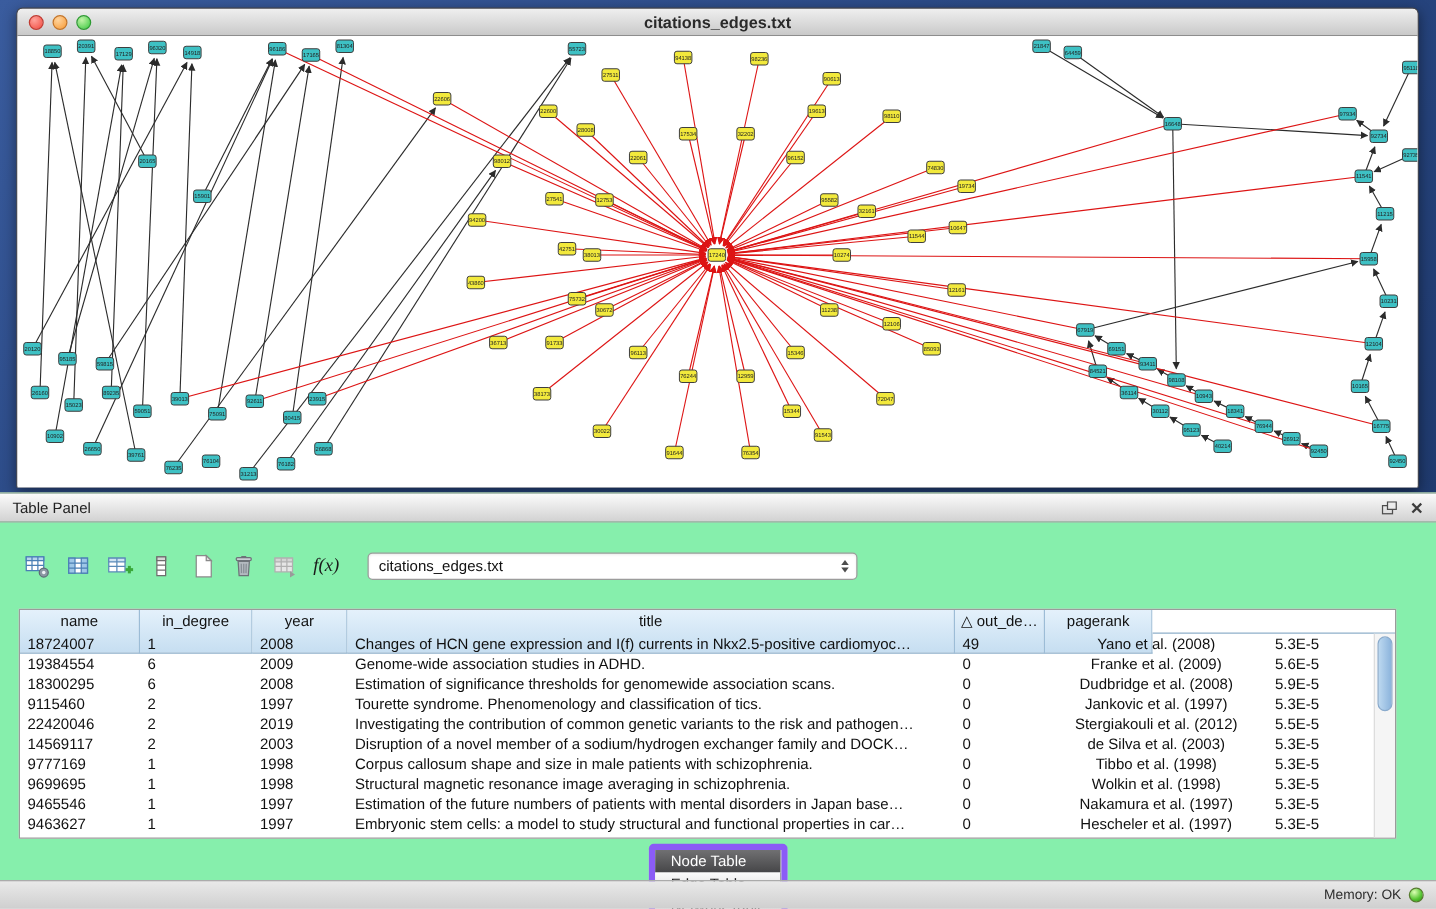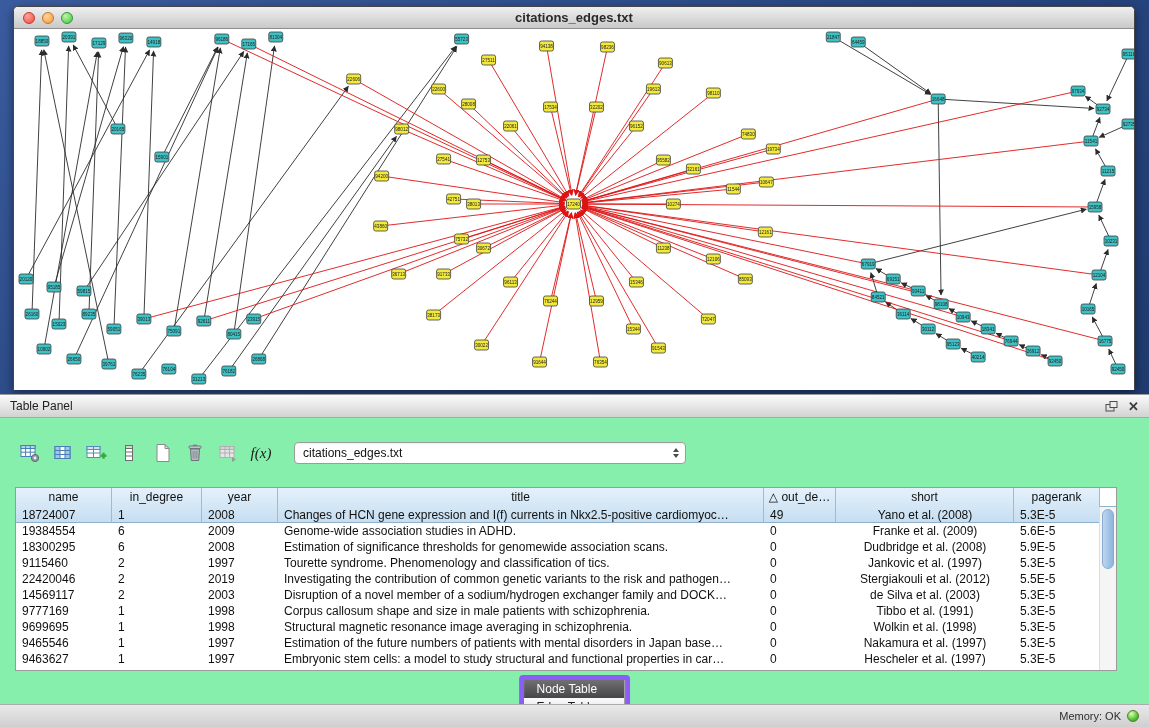--- a/index.html
+++ b/index.html
@@ -733,21 +733,20 @@
     </div>
   </div>
 
   <div class="tbl">
     <div class="tbl-header">
         <div class="th c0">name</div>
         <div class="th c1">in_degree</div>
         <div class="th c2">year</div>
         <div class="th c3">title</div>
         <div class="th c4">△ out_de…</div>
-        <div class="th c5">short</div>
         <div class="th c6">pagerank</div>
         <div class="th-fill"></div>
       </div>
     <div class="tbl-body">
         <div class="tr">
           <div class="td c0">18724007</div>
           <div class="td c1">1</div>
           <div class="td c2">2008</div>
           <div class="td c3">Changes of HCN gene expression and I(f) currents in Nkx2.5-positive cardiomyoc…</div>
           <div class="td c4">49</div>
@@ -798,21 +797,21 @@
           <div class="td c4">0</div>
           <div class="td c5 ctr">de Silva et al. (2003)</div>
           <div class="td c6">5.3E-5</div>
         </div>
         <div class="tr">
           <div class="td c0">9777169</div>
           <div class="td c1">1</div>
           <div class="td c2">1998</div>
           <div class="td c3">Corpus callosum shape and size in male patients with schizophrenia.</div>
           <div class="td c4">0</div>
-          <div class="td c5 ctr">Tibbo et al. (1991)</div>
+          <div class="td c5 ctr">Tibbo et al. (1998)</div>
           <div class="td c6">5.3E-5</div>
         </div>
         <div class="tr">
           <div class="td c0">9699695</div>
           <div class="td c1">1</div>
           <div class="td c2">1998</div>
           <div class="td c3">Structural magnetic resonance image averaging in schizophrenia.</div>
           <div class="td c4">0</div>
           <div class="td c5 ctr">Wolkin et al. (1998)</div>
           <div class="td c6">5.3E-5</div>

